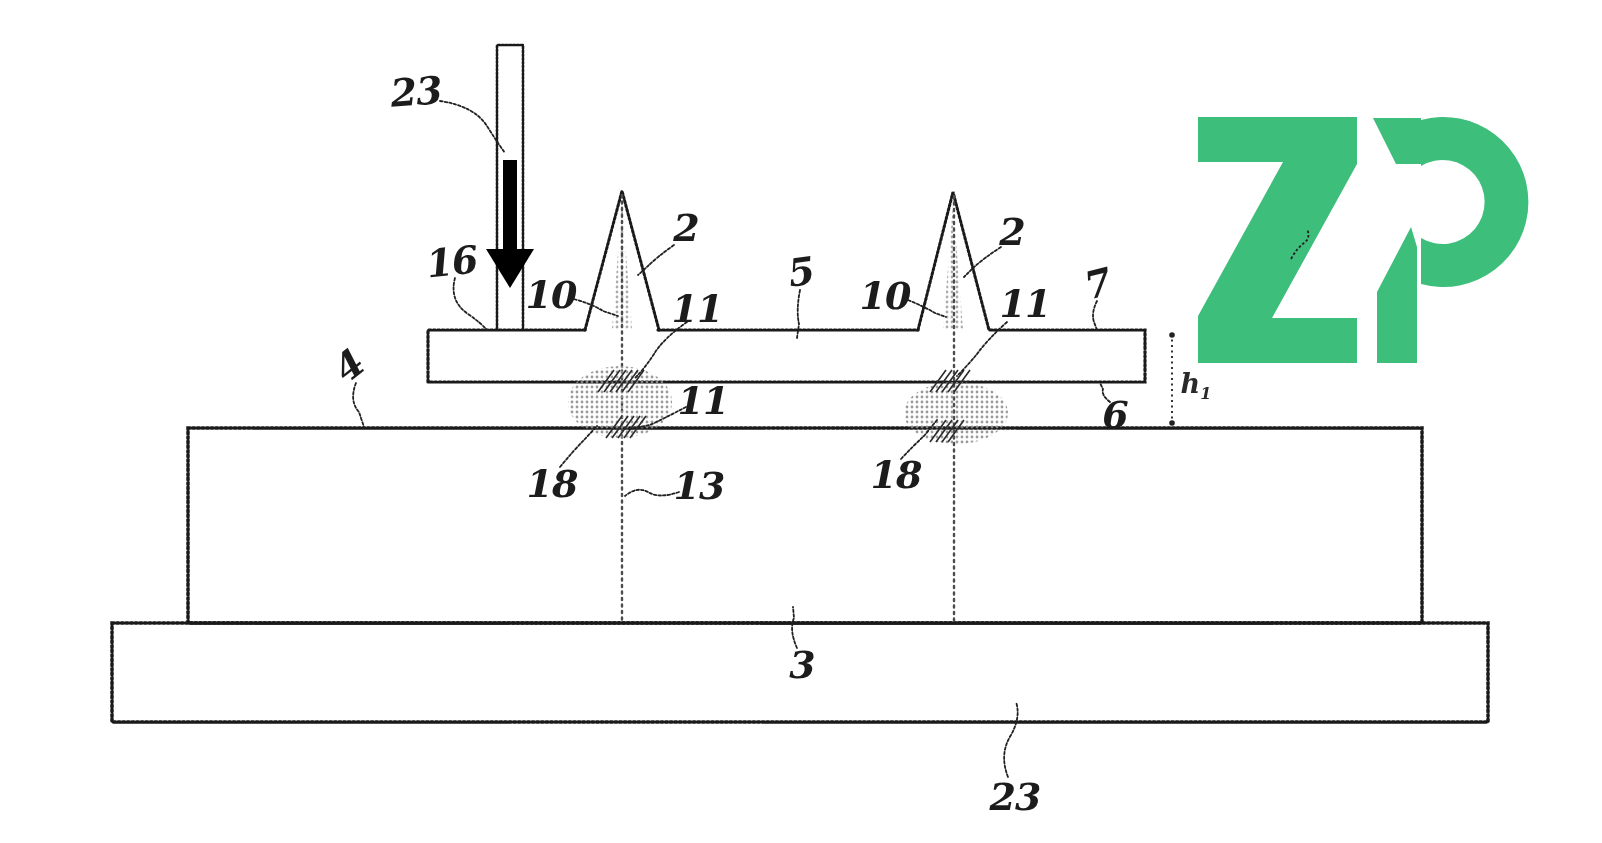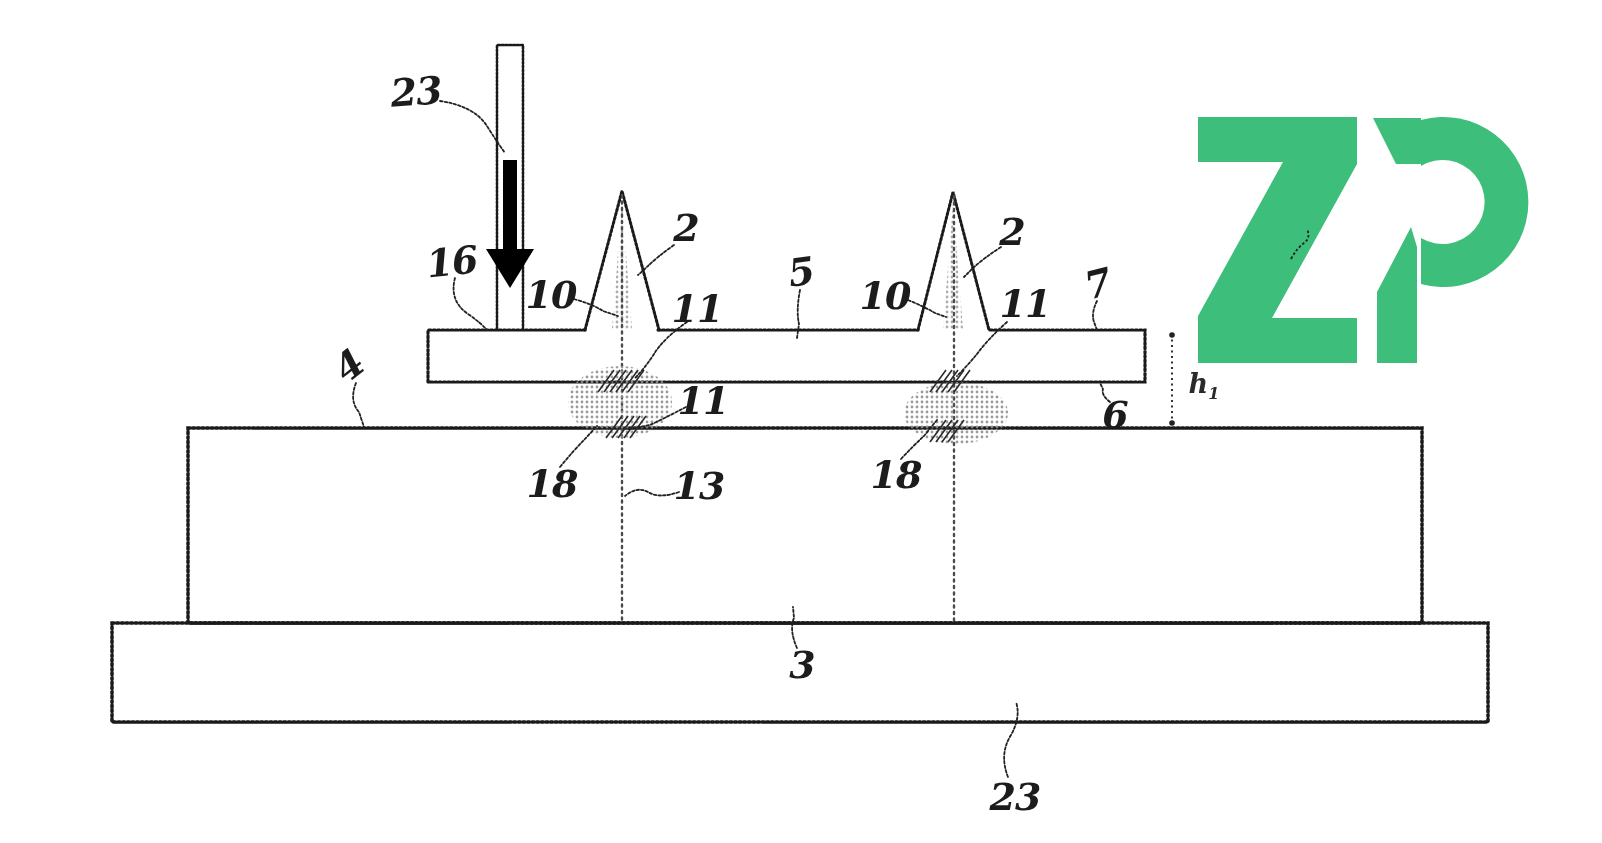--- a/index.html
+++ b/index.html
@@ -142,17 +142,17 @@
   <div class="ref" style="left:552px;top:484px;">18</div>
 
   <div class="ref" style="left:699px;top:486px;">13</div>
 
   <div class="ref" style="left:896px;top:475px;">18</div>
 
   <div class="ref" style="left:802px;top:665px;">3</div>
 
   <div class="ref" style="left:1015px;top:797px;">23</div>
 
-  <div class="dim" style="left:1196px;top:386px;margin-left:8px;">
+  <div class="dim" style="left:1196px;top:386px;">
     <span class="base">h</span><span class="sub">1</span>
   </div>
 
 </div>
 
 </body></html>

